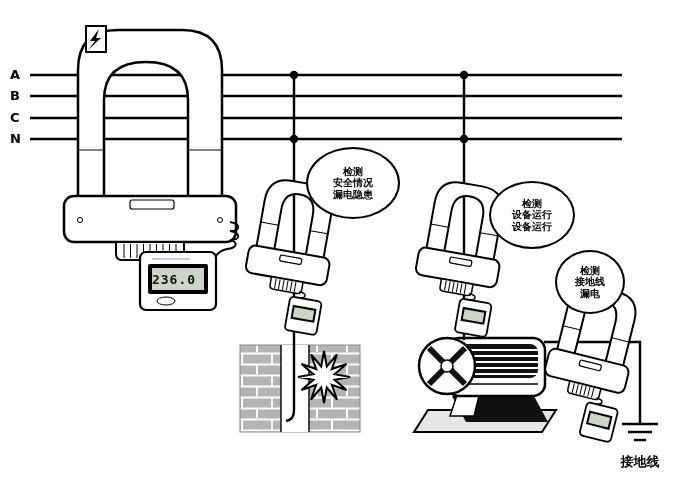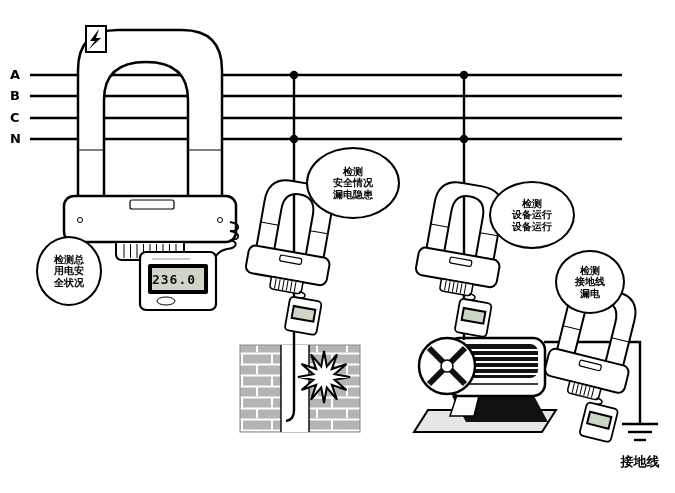--- a/index.html
+++ b/index.html
@@ -118,25 +118,20 @@
       <path d="M628 432 H652"></path>
       <path d="M634 440 H646"></path>
     </g>
   </svg>
 
   <span class="phase-label" style="left:10px;top:67px;">A</span>
   <span class="phase-label" style="left:10px;top:88px;">B</span>
   <span class="phase-label" style="left:10px;top:110px;">C</span>
   <span class="phase-label" style="left:10px;top:131px;">N</span>
 
-  <div class="bubble" style="left:36px;top:236px;width:62px;height:66px;">
-    <div>检测总</div>
-    <div>用电安</div>
-    <div>全状况</div>
-  </div>
 
   <div class="bubble" style="left:306px;top:147px;width:90px;height:68px;">
     <div>检测</div>
     <div>安全情况</div>
     <div>漏电隐患</div>
   </div>
 
   <div class="bubble" style="left:489px;top:181px;width:82px;height:64px;">
     <div>检测</div>
     <div>设备运行</div>

